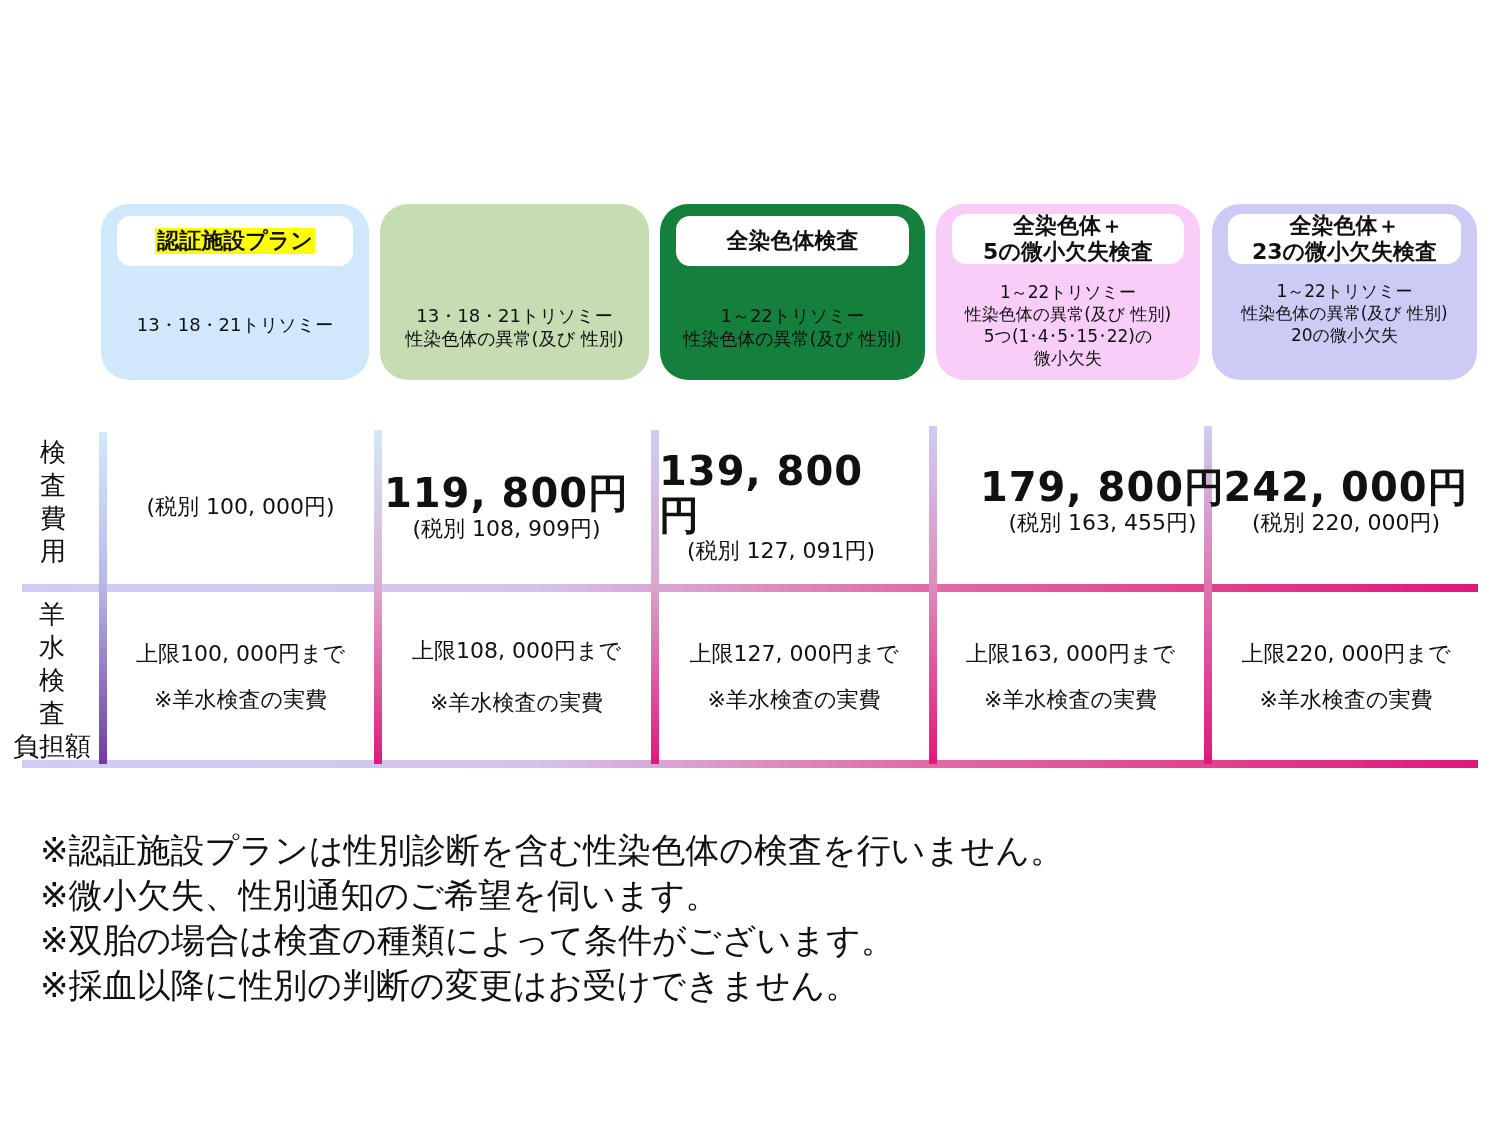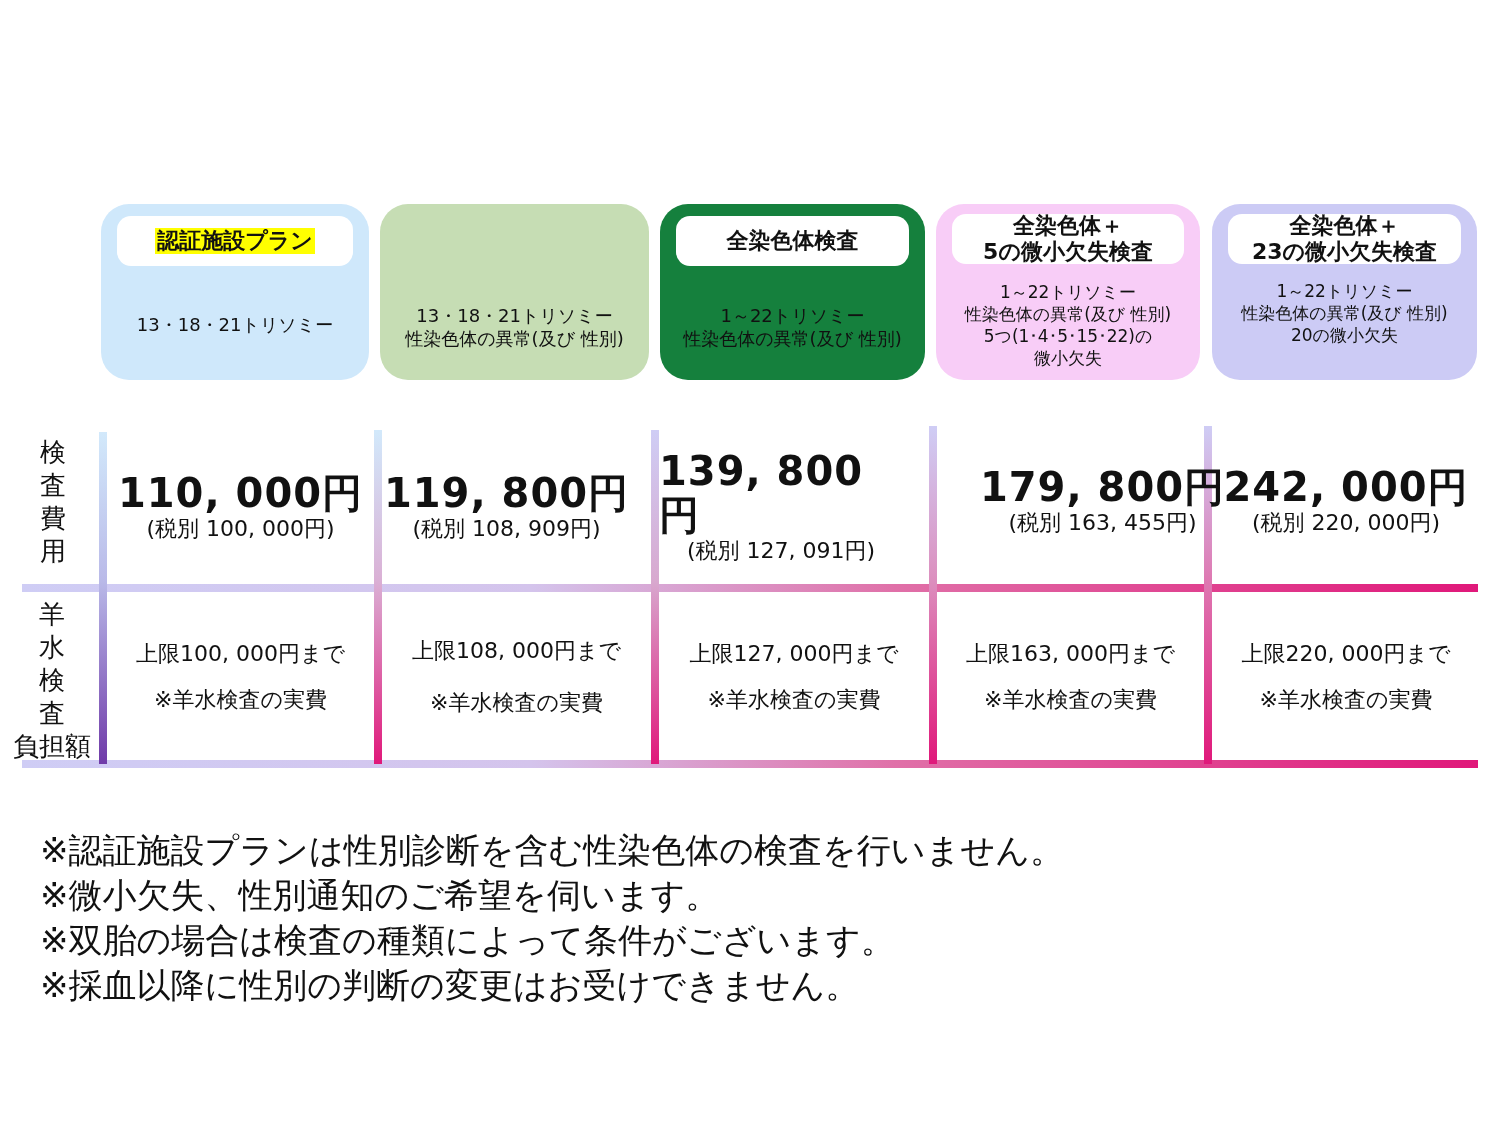--- a/index.html
+++ b/index.html
@@ -94,21 +94,20 @@
 </div>
 <div class="rowlabel" style="left:6px;top:598px;width:92px;">
   <div>羊</div>
     <div>水</div>
   <div>検</div>
     <div>査</div>
   <div>負担額</div>
 </div>
 
 <div class="price-cell" style="left:107px;width:267px;">
-  <div class="price">110, 000円</div>
   <div class="tax">(税別 100, 000円)</div>
 </div>
 <div class="price-cell" style="left:372px;width:269px;">
   <div class="price">119, 800円</div>
   <div class="tax">(税別 108, 909円)</div>
 </div>
 <div class="price-cell" style="left:659px;width:244px;">
   <div class="price">139, 800円</div>
   <div class="tax">(税別 127, 091円)</div>
 </div>

